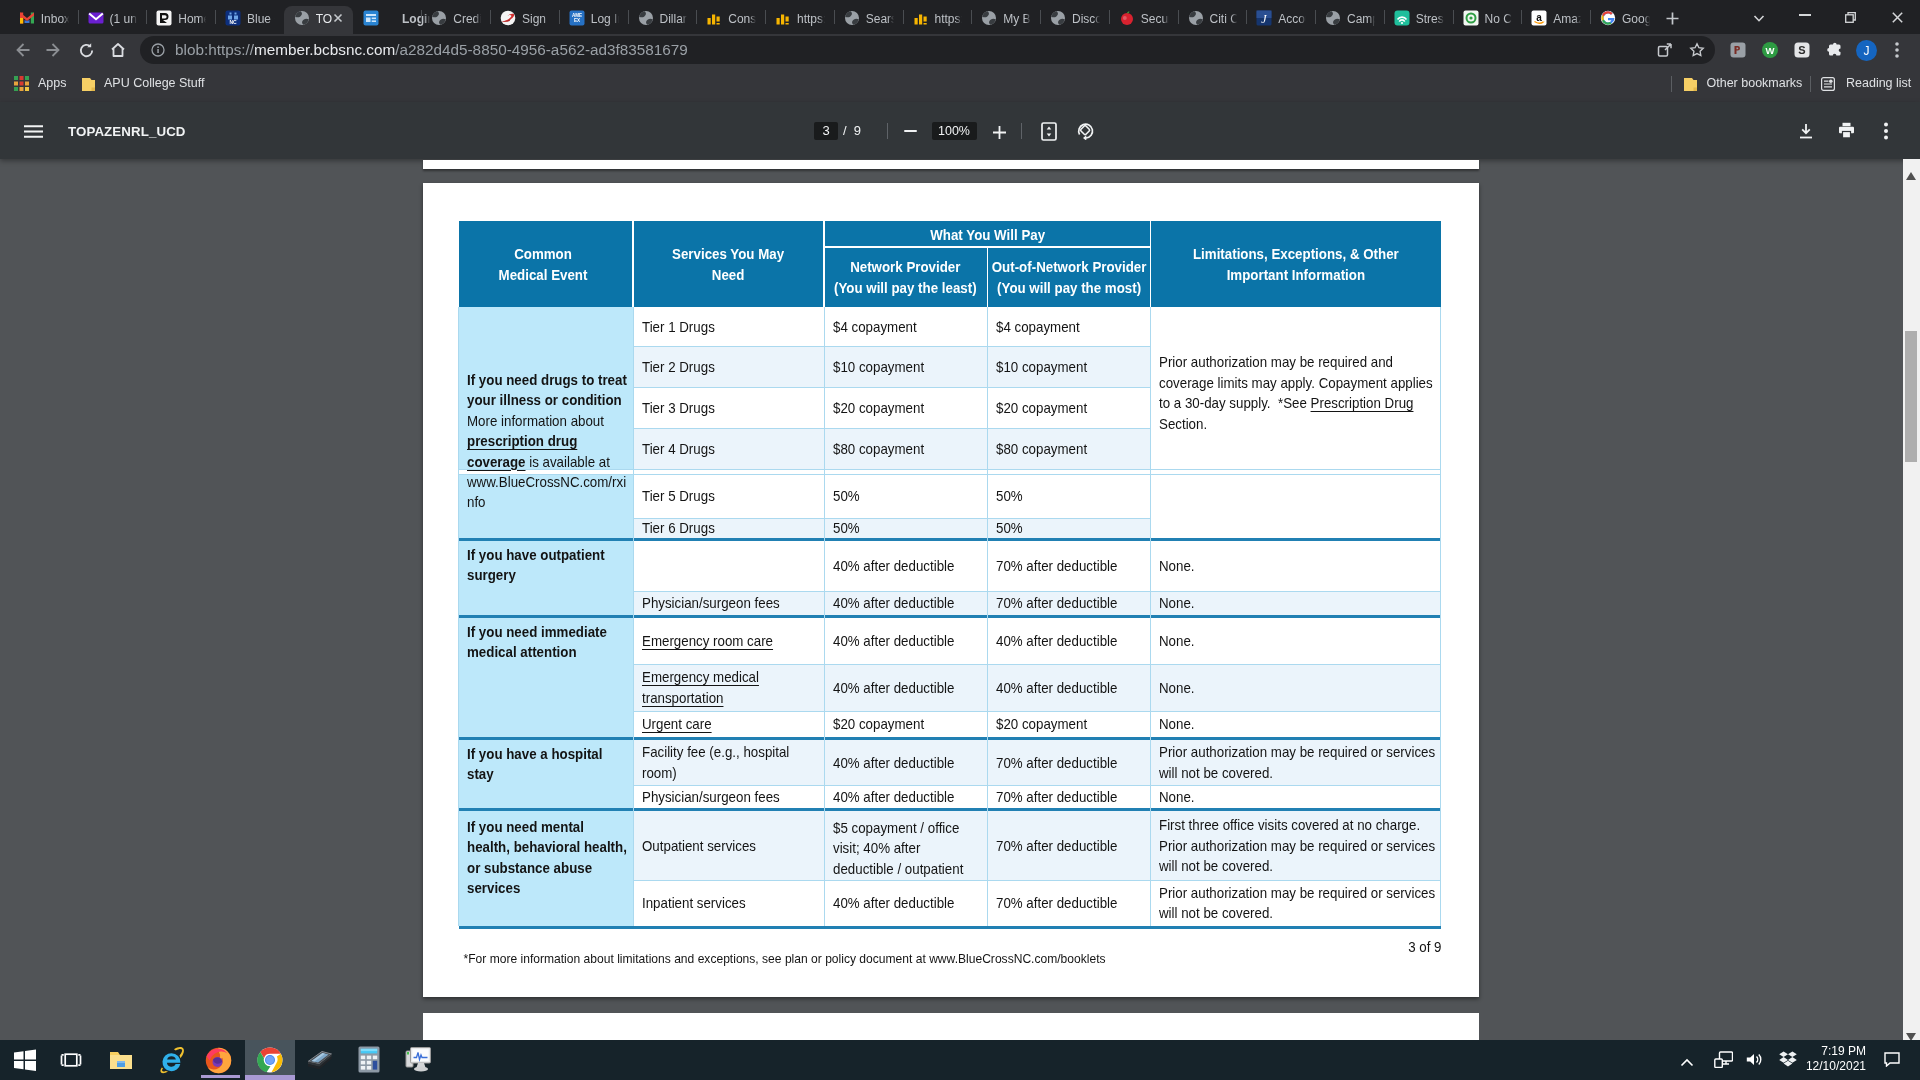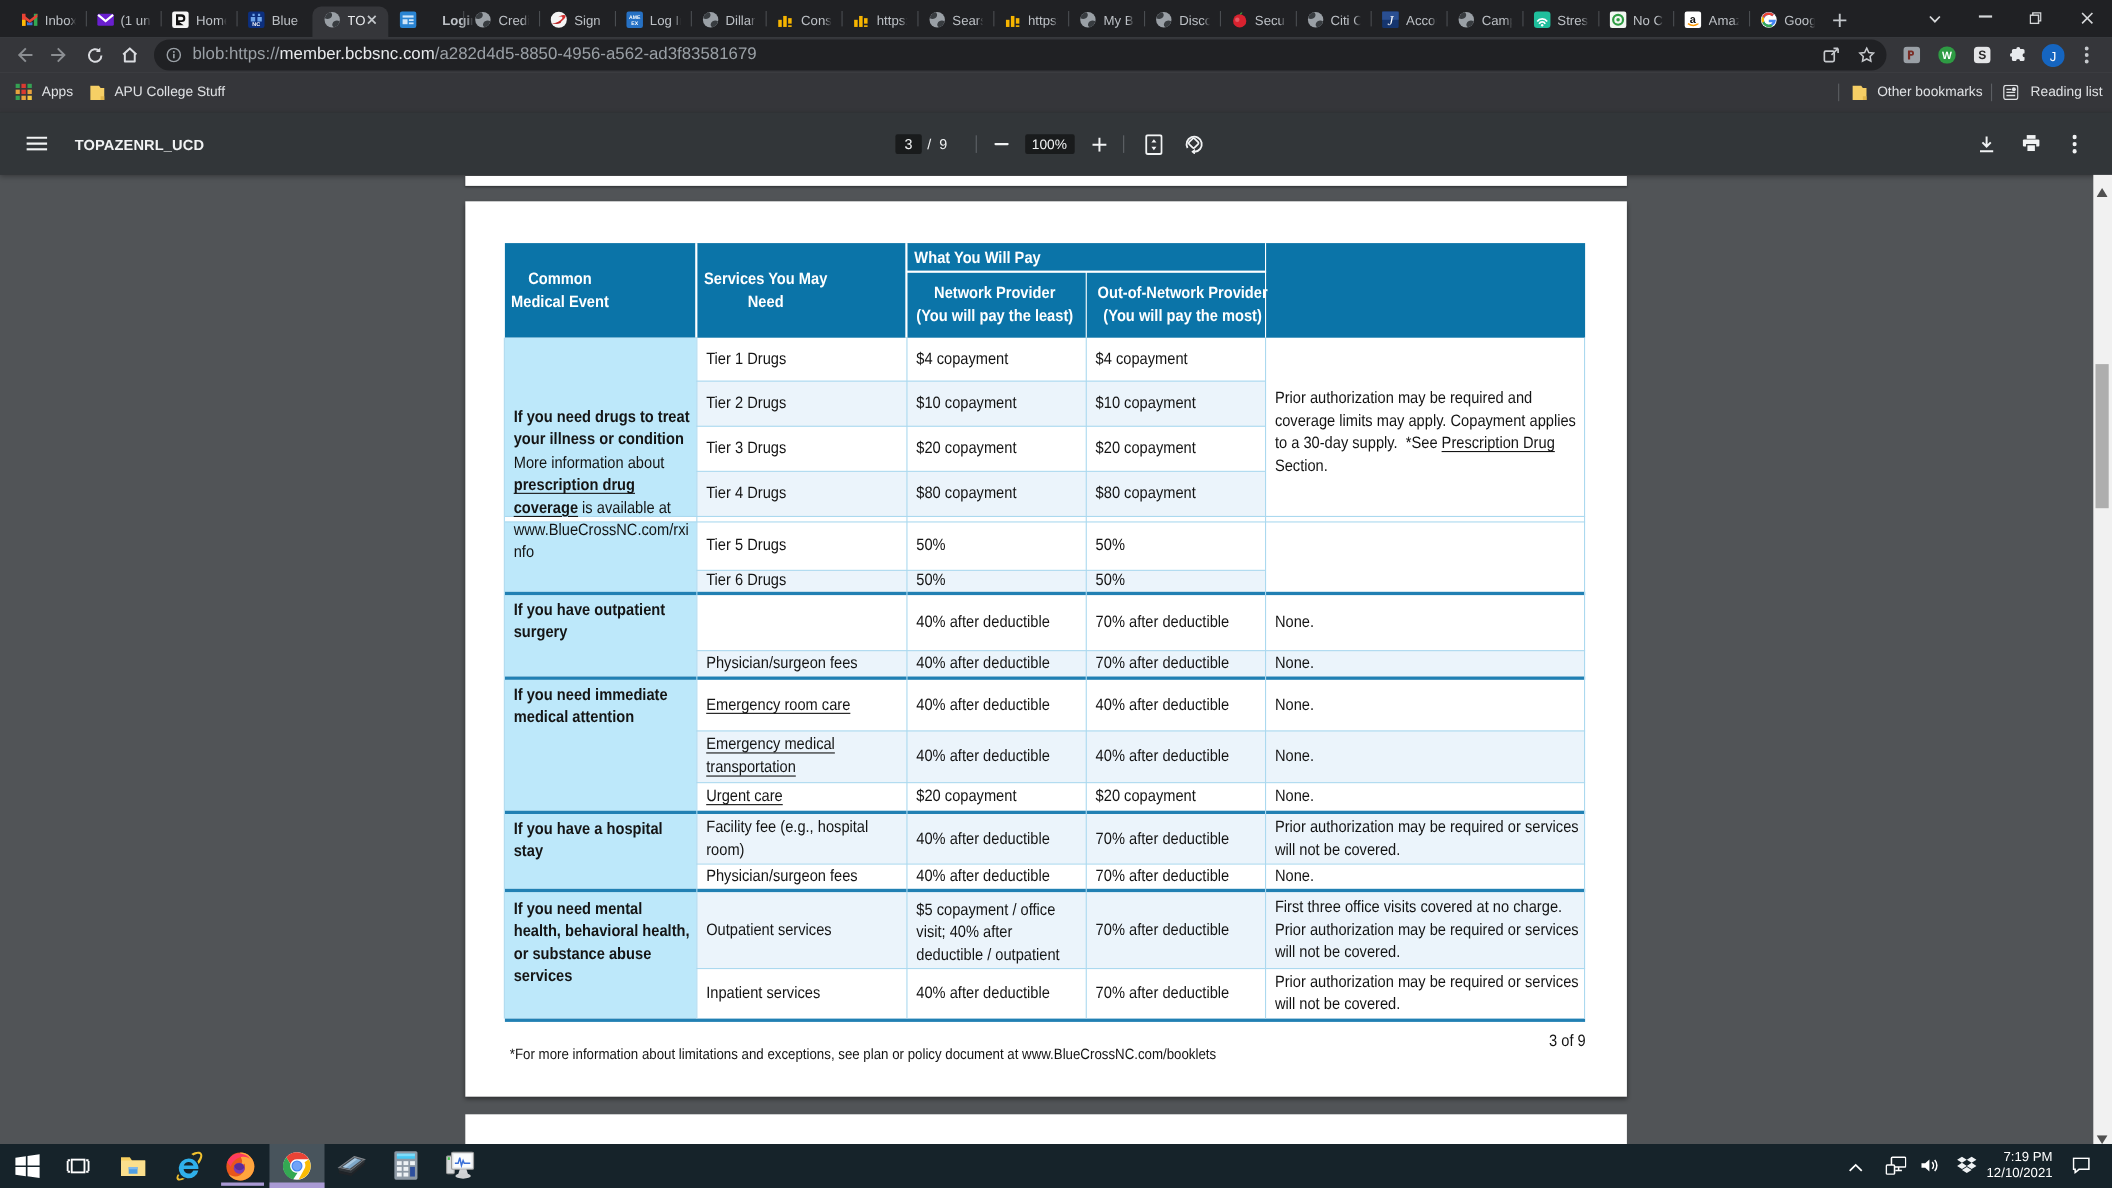--- a/index.html
+++ b/index.html
@@ -1,18 +1,18 @@
 <!DOCTYPE html>
 <html><head><meta charset="utf-8"><style>
 html,body{margin:0;padding:0;width:1920px;height:1080px;overflow:hidden;background:#515457;font-family:"Liberation Sans",sans-serif;}
 .abs{position:absolute;}
 .tabtxt{font-size:12px;color:#bdc1c6;line-height:16px;white-space:nowrap;overflow:hidden;-webkit-mask-image:linear-gradient(to right,#000 75%,transparent 97%);}
 .pdftxt{font-size:15px;color:#141414;line-height:20.4px;white-space:nowrap;display:flex;align-items:center;}
 .pdftxt>span{transform:scaleX(0.888);transform-origin:0 50%;}
-.hdrtxt{font-size:15px;font-weight:bold;color:#fff;line-height:21px;white-space:nowrap;display:flex;align-items:center;text-align:center;}
+.hdrtxt{font-size:15px;font-weight:bold;color:#fff;line-height:21px;white-space:nowrap;display:flex;align-items:center;justify-content:center;text-align:center;}
 .hdrtxt>span{transform:scaleX(0.888);transform-origin:50% 50%;}
 u{text-underline-offset:2.5px;}
 </style></head><body>
 <div class="abs " style="left:0px;top:0px;width:1920px;height:34px;background:#202124;"></div>
 <div class="abs " style="left:18.75px;top:10px;width:16px;height:16px;"><svg width="16" height="16" viewBox="0 0 16 16" style="">
       <rect x="1" y="2.5" width="3.2" height="11" fill="#ea4335"></rect>
       <rect x="1" y="8" width="3.2" height="5.5" fill="#fbbc04"></rect>
       <rect x="11.8" y="2.5" width="3.2" height="11" fill="#34a853"></rect>
       <path d="M1 2.5 8 8l7-5.5v3L8 11 1 5.5z" fill="#ea4335"></path>
       <path d="M5.5 9.9 8 11l2.5-1.1V13h-5z" fill="#4285f4" opacity=".85"></path>
@@ -379,20 +379,23 @@
     </div>
 <div class="abs hdrtxt" style="left:401.0px;top:38.3px;width:326.5px;height:26.0px;">
       <span>What You Will Pay</span>
     </div>
 <div class="abs hdrtxt" style="left:401.0px;top:64.3px;width:163.5px;height:60.2px;">
       <span>Network Provider<br>(You will pay the least)</span>
     </div>
 <div class="abs hdrtxt" style="left:564.5px;top:64.3px;width:163.0px;height:60.2px;">
       <span>Out-of-Network Provider<br>(You will pay the most)</span>
     </div>
+<div class="abs hdrtxt" style="left:727.5px;top:38.3px;width:290.1px;height:86.2px;">
+      <span>Limitations, Exceptions, &amp; Other<br>Important Information</span>
+    </div>
 <div class="abs pdftxt" style="left:218.79999999999998px;top:124.5px;width:260px;height:39.19999999999999px;">
       <span>Tier 1 Drugs</span>
     </div>
 <div class="abs pdftxt" style="left:409.7px;top:124.5px;width:260px;height:39.19999999999999px;">
       <span>$4 copayment</span>
     </div>
 <div class="abs pdftxt" style="left:573.2px;top:124.5px;width:260px;height:39.19999999999999px;">
       <span>$4 copayment</span>
     </div>
 <div class="abs pdftxt" style="left:218.79999999999998px;top:163.7px;width:260px;height:41.30000000000001px;">

